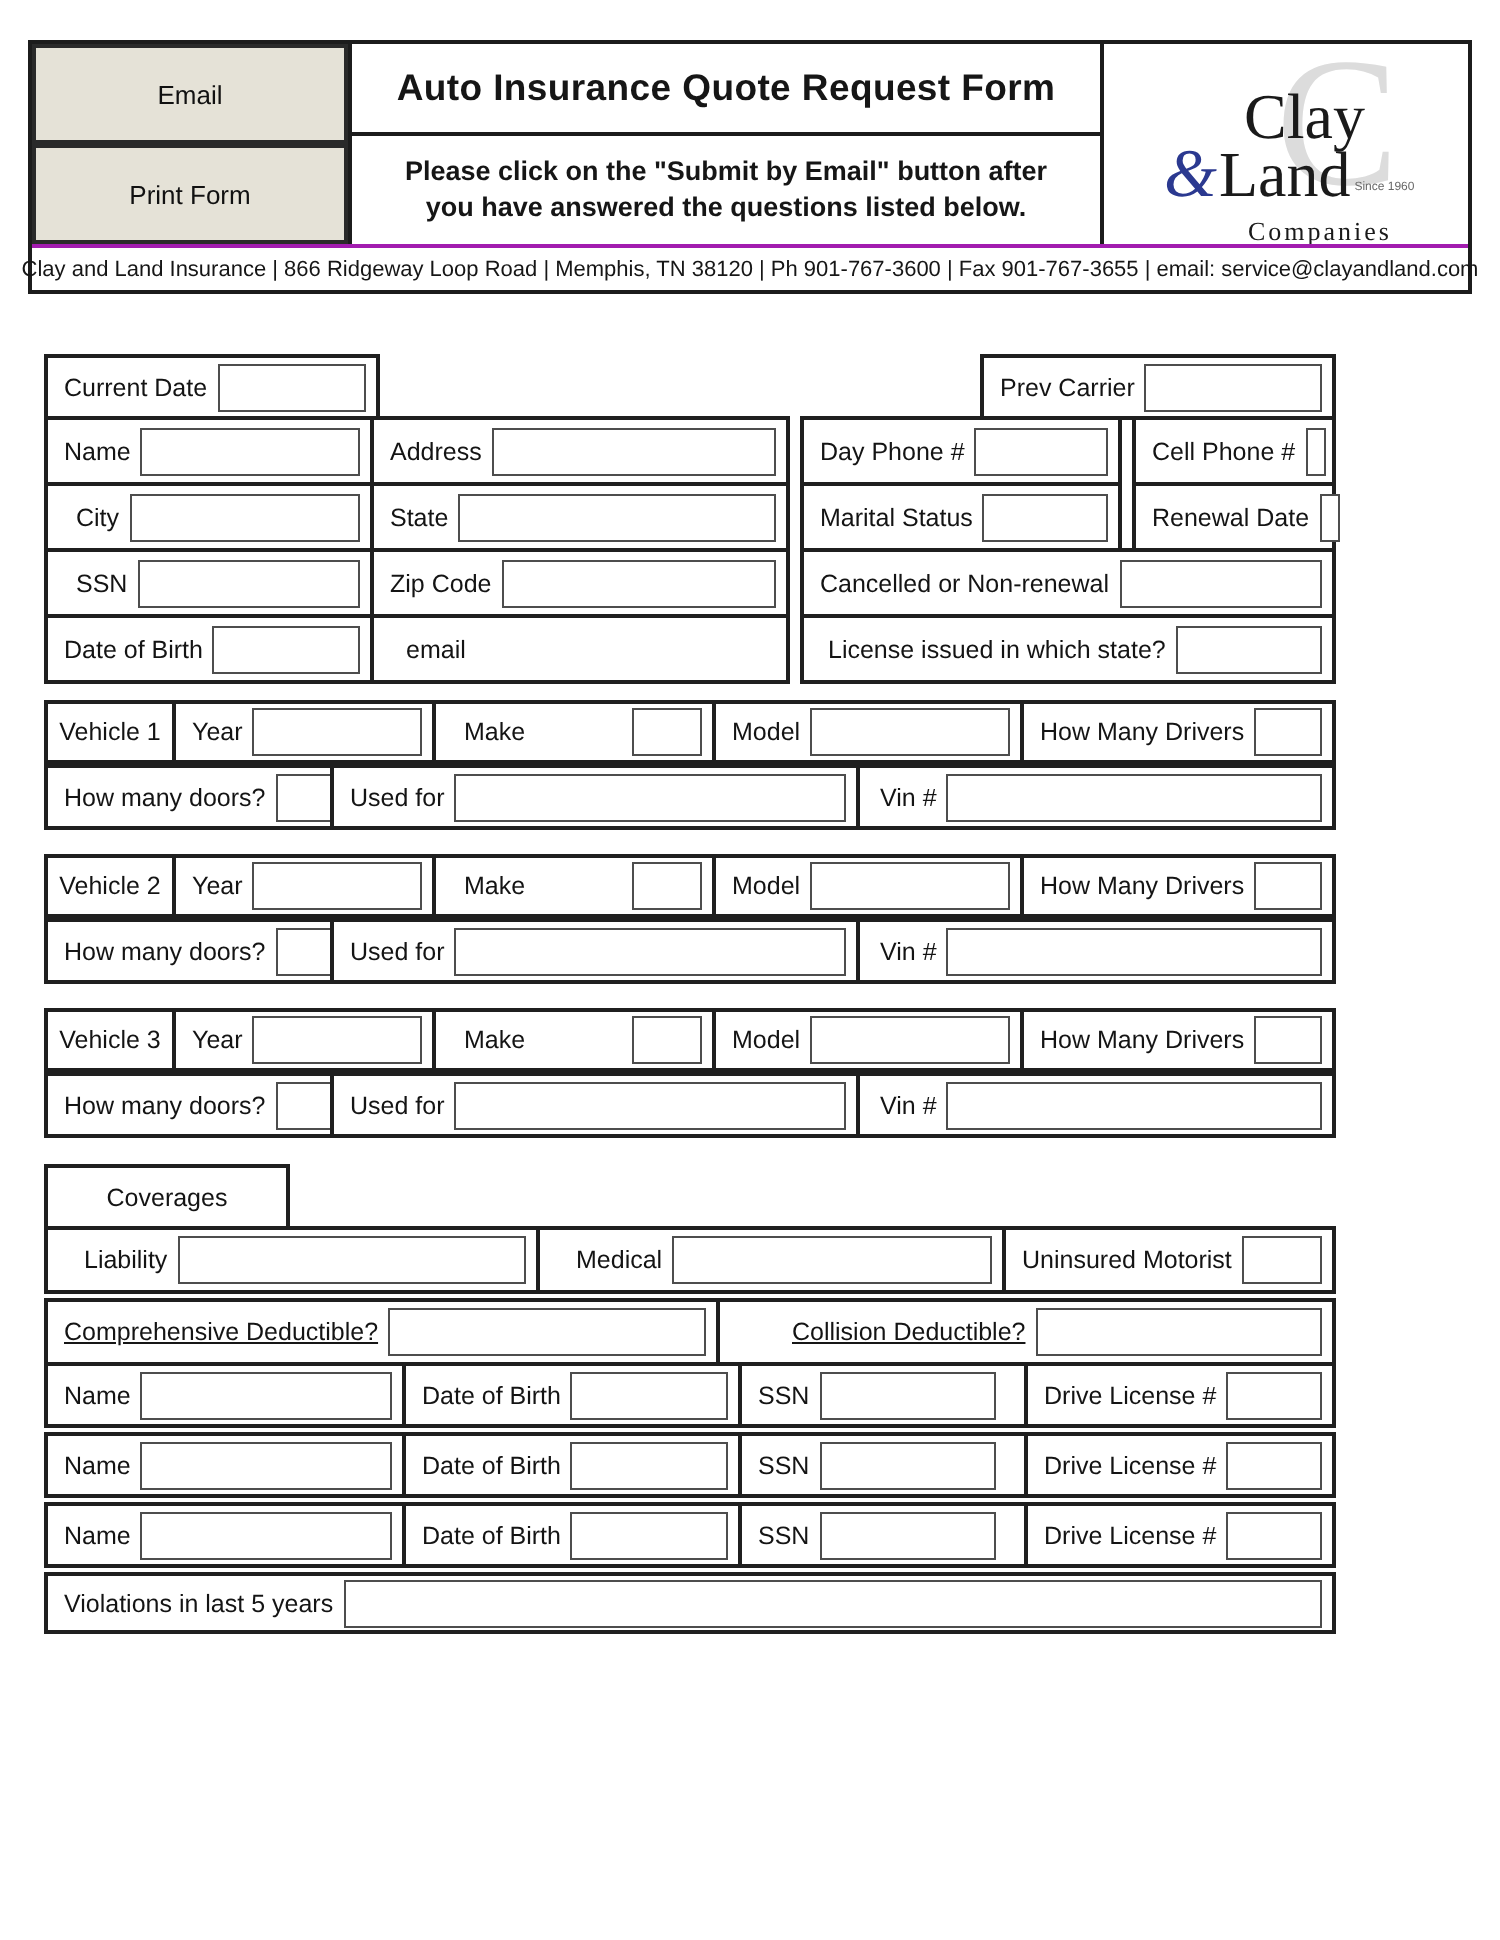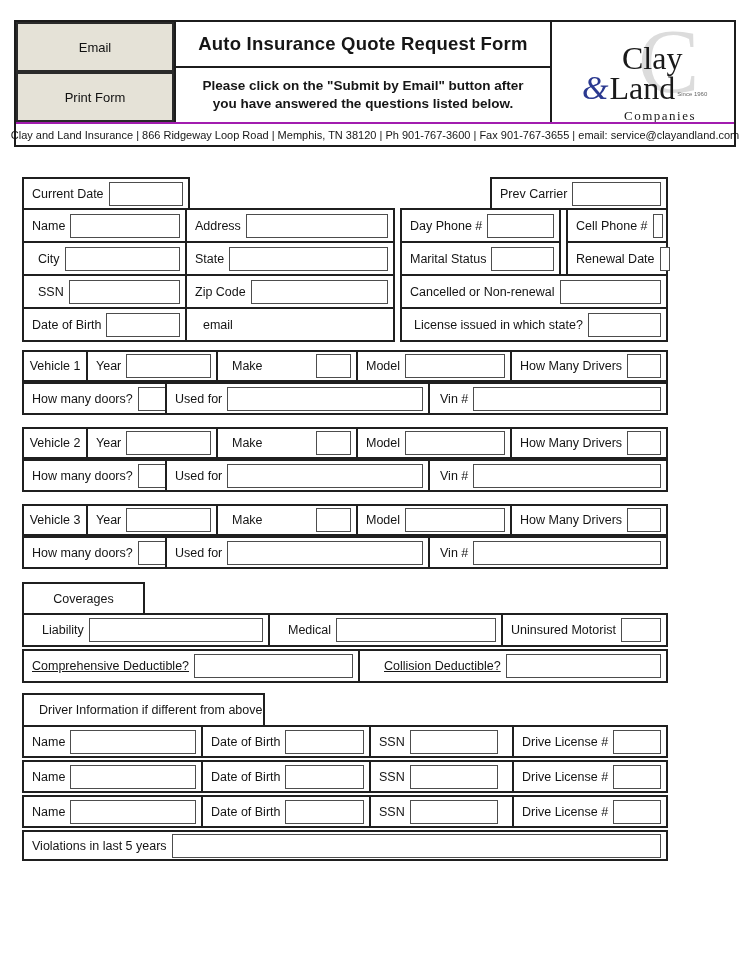--- a/index.html
+++ b/index.html
@@ -94,21 +94,21 @@
   .cov-row { display: flex; height: 34px; }
   .cov-row1 { margin-top: -2px; }
   .cov-row2 { margin-top: 2px; text-decoration: underline; }
   .c-liab { width: 248px; }
   .c-liab .lbl { padding-left: 18px; }
   .c-med  { width: 235px; margin-left: -2px; }
   .c-med .lbl { padding-left: 18px; }
   .c-um   { flex: 1; margin-left: -2px; }
   .c-comp { width: 338px; }
   .c-coll { flex: 1; margin-left: -2px; }
-  .c-coll .lbl { padding-left: 24px; }
+  .c-coll .lbl { padding-left: 36px; }
 
   
   .drv-header { width: 243px; height: 34px; margin-top: 10px; position: relative; z-index: 2; }
   .drv-header .lbl { padding-left: 15px; }
   .drv-row { display: flex; height: 33px; }
   .drv-row.r1 { margin-top: -2px; }
   .drv-row + .drv-row { margin-top: 2px; }
   .c-dname { width: 181px; }
   .c-ddob  { width: 170px; margin-left: -2px; }
   .c-dssn  { width: 145px; margin-left: -2px; }
@@ -366,23 +366,20 @@
           <input class="fi" style="">
         </div>
       <div class="cell c-coll">
           <span class="lbl">Collision Deductible?</span>
           <input class="fi" style="">
         </div>
     </div>
   </div>
 
   <div class="section">
-    <div class="cell drv-header">
-        <span class="lbl">Driver Information if different from above</span>
-      </div>
 
     <div class="drv-row r1">
       <div class="cell c-dname">
           <span class="lbl">Name</span>
           <input class="fi" style="">
         </div>
       <div class="cell c-ddob">
           <span class="lbl">Date of Birth</span>
           <input class="fi" style="">
         </div>

